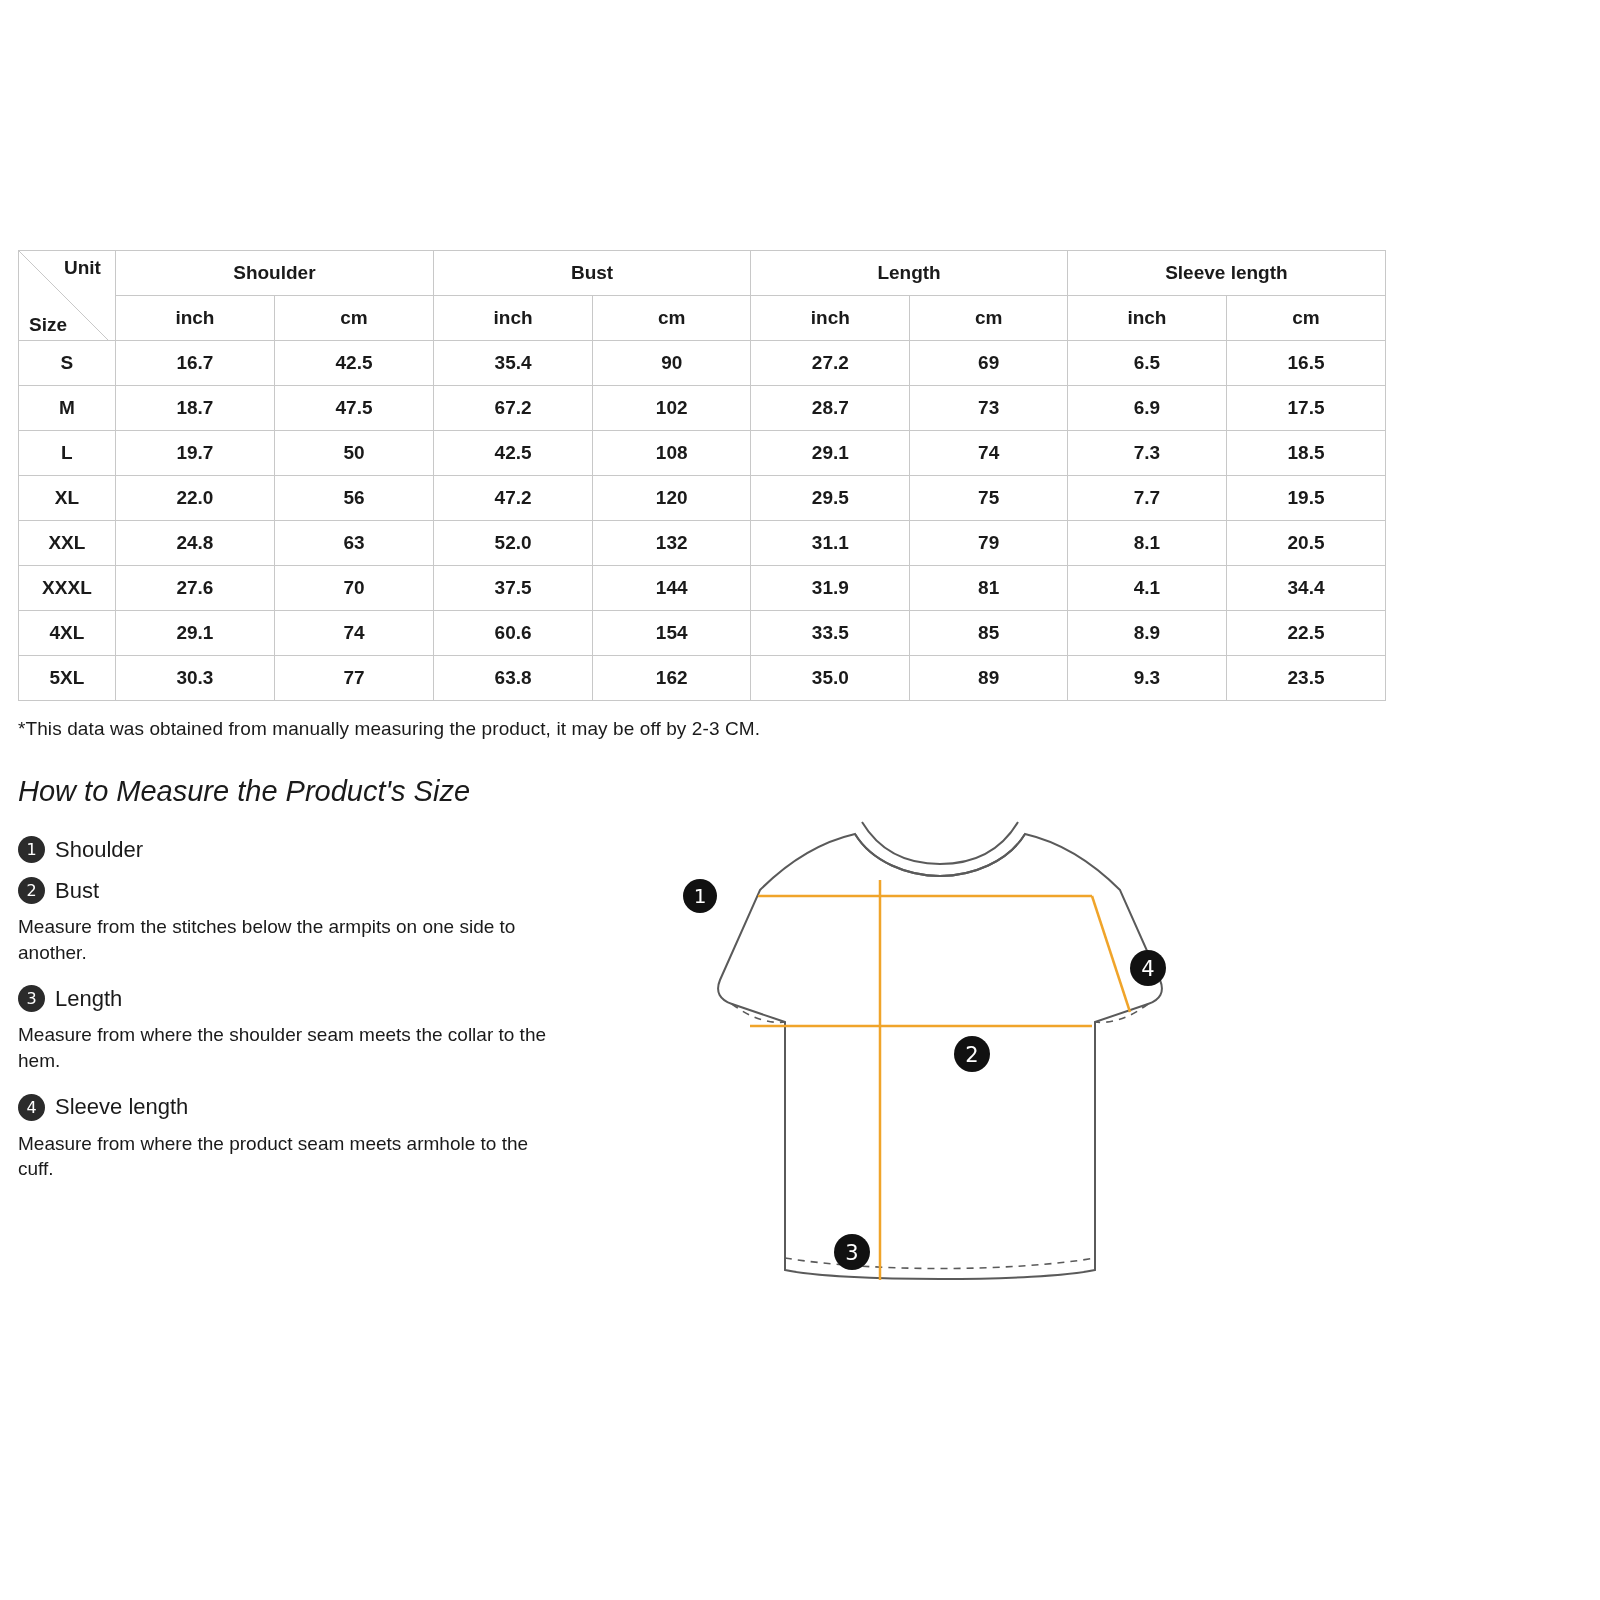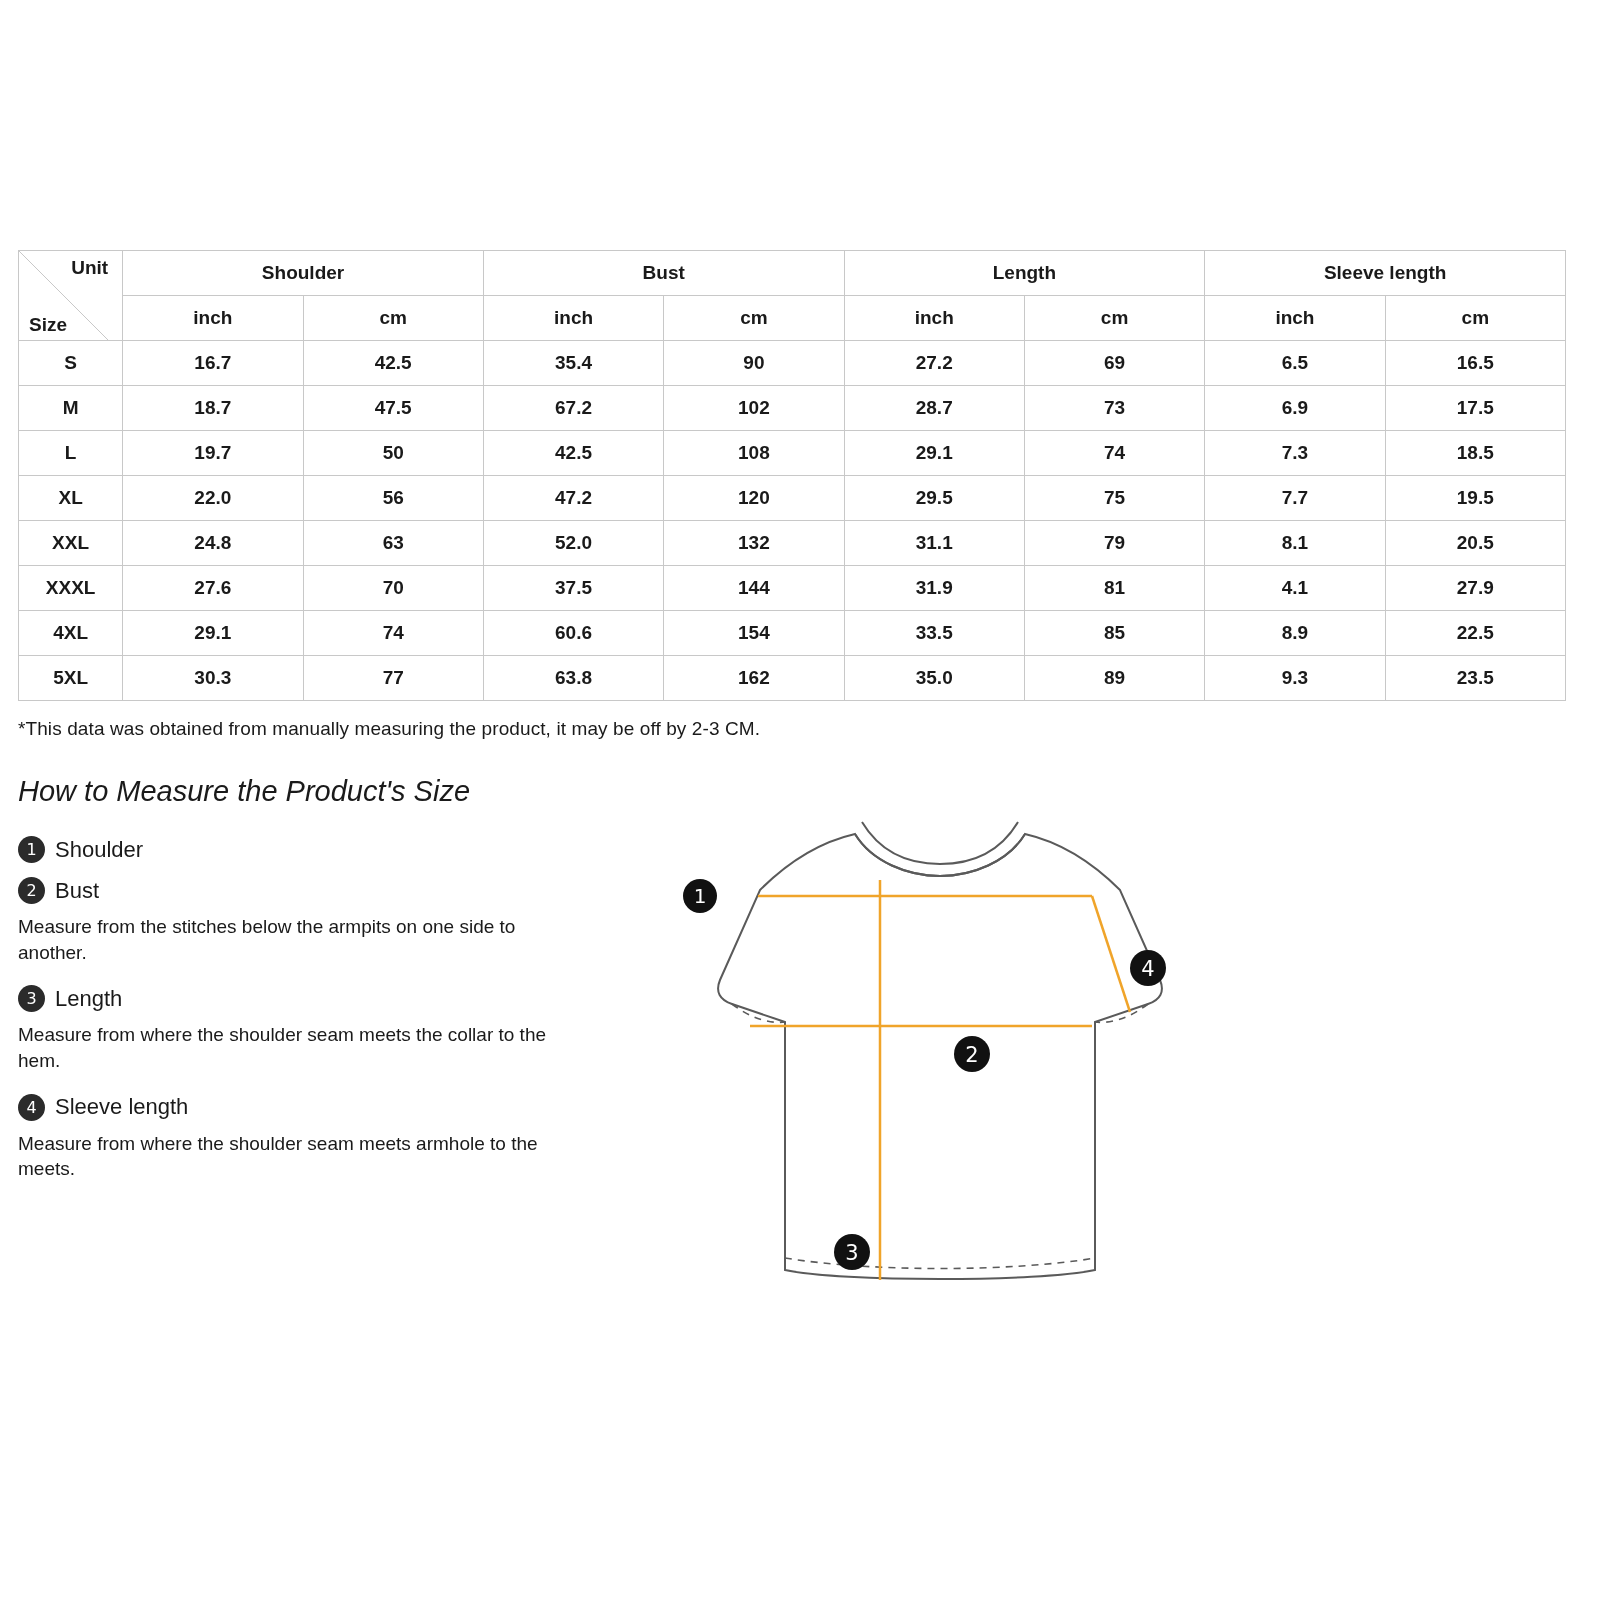--- a/index.html
+++ b/index.html
@@ -14,21 +14,21 @@
     position: relative;
     width: 1600px; height: 1600px;
     padding: 0;
   }
 
   
   .table-wrap {
     position: absolute;
     left: 18px;
     top: 250px;
-    width: 1548px;
+    width: 1368px;
   }
   table.size-table {
     width: 100%;
     border-collapse: collapse;
     font-size: 19px;
   }
   table.size-table td, table.size-table th {
     border: 1px solid #c8c8c8;
     text-align: center;
     font-weight: bold;
@@ -226,21 +226,21 @@
         </tr>
         <tr>
           <td class="row-label">XXXL</td>
           <td>27.6</td>
           <td>70</td>
           <td>37.5</td>
           <td>144</td>
           <td>31.9</td>
           <td>81</td>
           <td>4.1</td>
-          <td>27.9</td>
+          <td>34.4</td>
         </tr>
         <tr>
           <td class="row-label">4XL</td>
           <td>29.1</td>
           <td>74</td>
           <td>60.6</td>
           <td>154</td>
           <td>33.5</td>
           <td>85</td>
           <td>8.9</td>
@@ -288,21 +288,21 @@
         <span class="step-name">Length</span>
       </div>
       <div class="step-desc">Measure from where the shoulder seam meets the collar to the hem.</div>
     </div>
 
     <div class="step">
       <div class="step-head">
         <span class="badge">4</span>
         <span class="step-name">Sleeve length</span>
       </div>
-      <div class="step-desc">Measure from where the shoulder seam meets armhole to the meets.</div>
+      <div class="step-desc">Measure from where the product seam meets armhole to the cuff.</div>
     </div>
 
   </div>
 
   <div class="diagram">
     <svg width="560" height="520" viewBox="0 0 560 520">
 
       <g fill="none" stroke="#5a5a5a" stroke-width="2">
         <path d="M120 90
                  C 150 60, 180 42, 215 34

